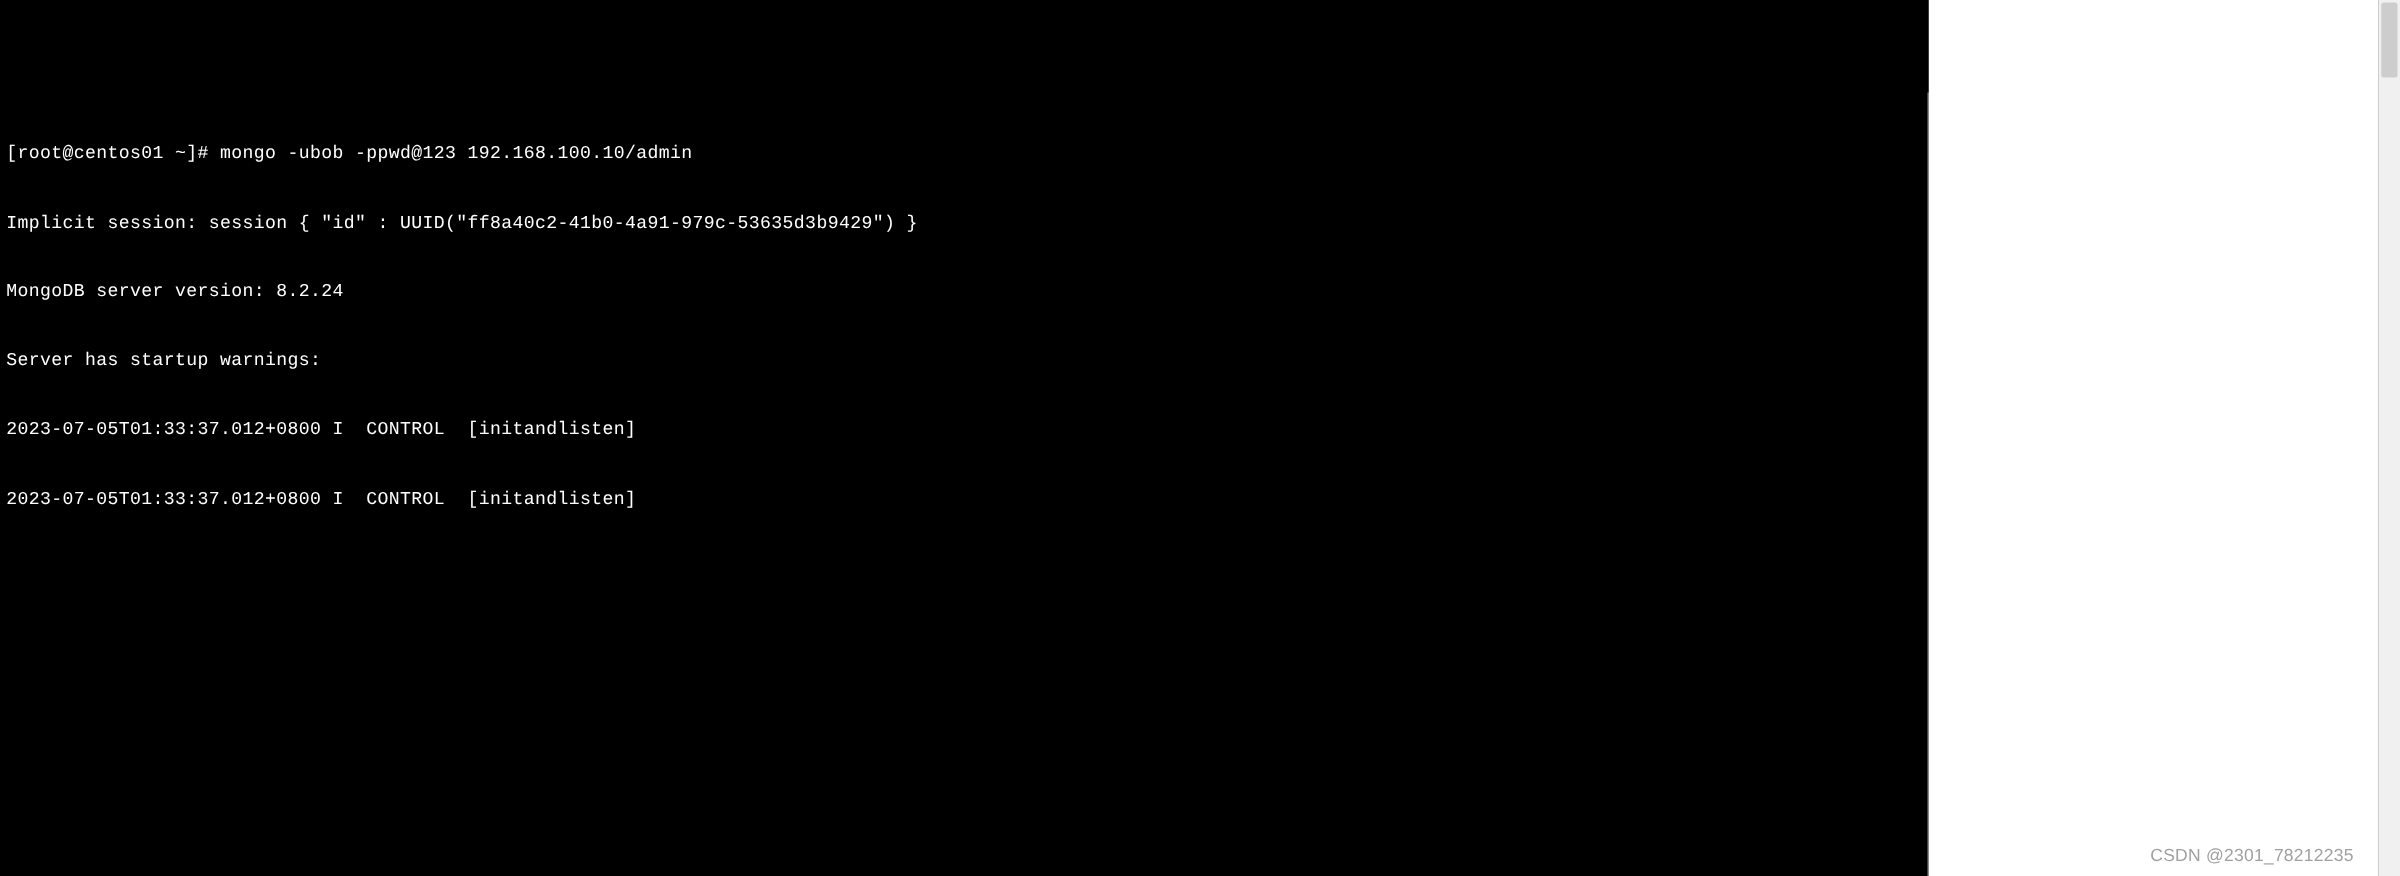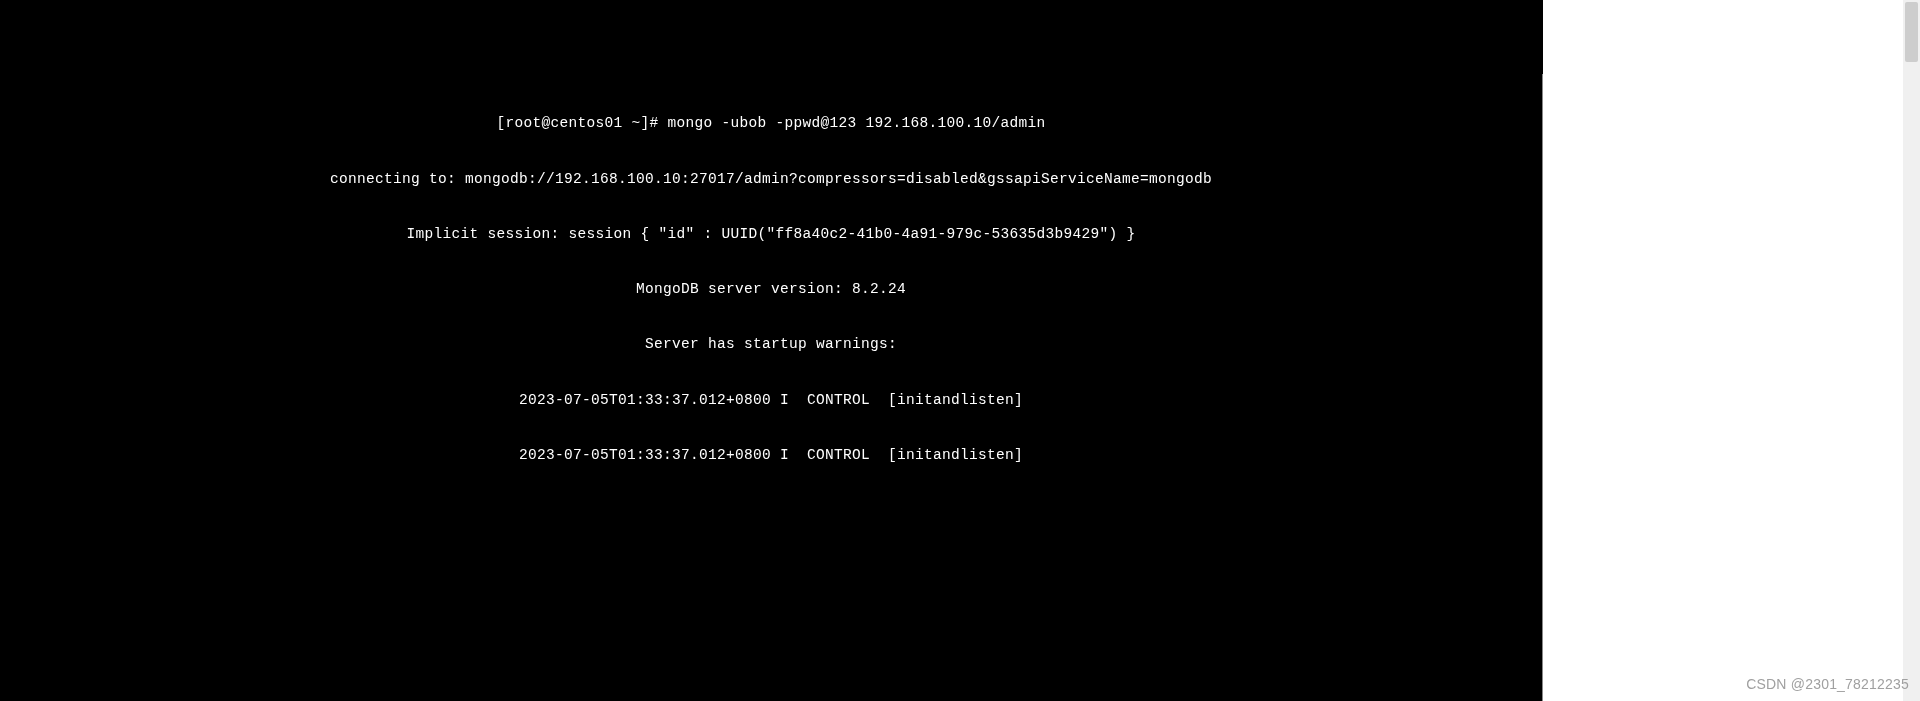--- a/index.html
+++ b/index.html
@@ -22,42 +22,41 @@
     .terminal {
       padding: 4px 5px;
       width: 1543px;
       height: 701px;
       overflow: hidden;
       border-right: 1px solid #888;
     }
     .line {
       white-space: pre;
       letter-spacing: 0.3px;
-      text-align: center;
     }
     .scrollbar {
       position: absolute;
       right: 0;
       top: 0;
       width: 17px;
       height: 701px;
       background: #f0f0f0;
     }
     .scrollbar-thumb {
       position: absolute;
       right: 2px;
       top: 2px;
       width: 13px;
       height: 60px;
       background: #cdcdcd;
       border-radius: 2px;
     }
     .watermark {
       position: absolute;
-      right: 11px;
+      right: 37px;
       bottom: 8px;
       color: #a0a0a0;
       font-family: Arial, sans-serif;
       font-size: 14px;
       letter-spacing: 0.2px;
     }
     .right-bg {
       position: absolute;
       left: 1543px;
       top: 0;
@@ -66,21 +65,20 @@
       background: #fff;
     }
   </style>
 </head>
 <body>
 
 
 
 <div class="terminal">
   <div class="line">[root@centos01 ~]# mongo -ubob -ppwd@123 192.168.100.10/admin</div>
-  <div class="line">connecting to: mongodb://192.168.100.10:27017/admin?compressors=disabled&amp;gssapiServiceName=mongodb</div>
   <div class="line">Implicit session: session { "id" : UUID("ff8a40c2-41b0-4a91-979c-53635d3b9429") }</div>
   <div class="line">MongoDB server version: 8.2.24</div>
   <div class="line">Server has startup warnings:</div>
   <div class="line">2023-07-05T01:33:37.012+0800 I  CONTROL  [initandlisten]</div>
   <div class="line">2023-07-05T01:33:37.012+0800 I  CONTROL  [initandlisten]</div>
   
   
   
   
   

